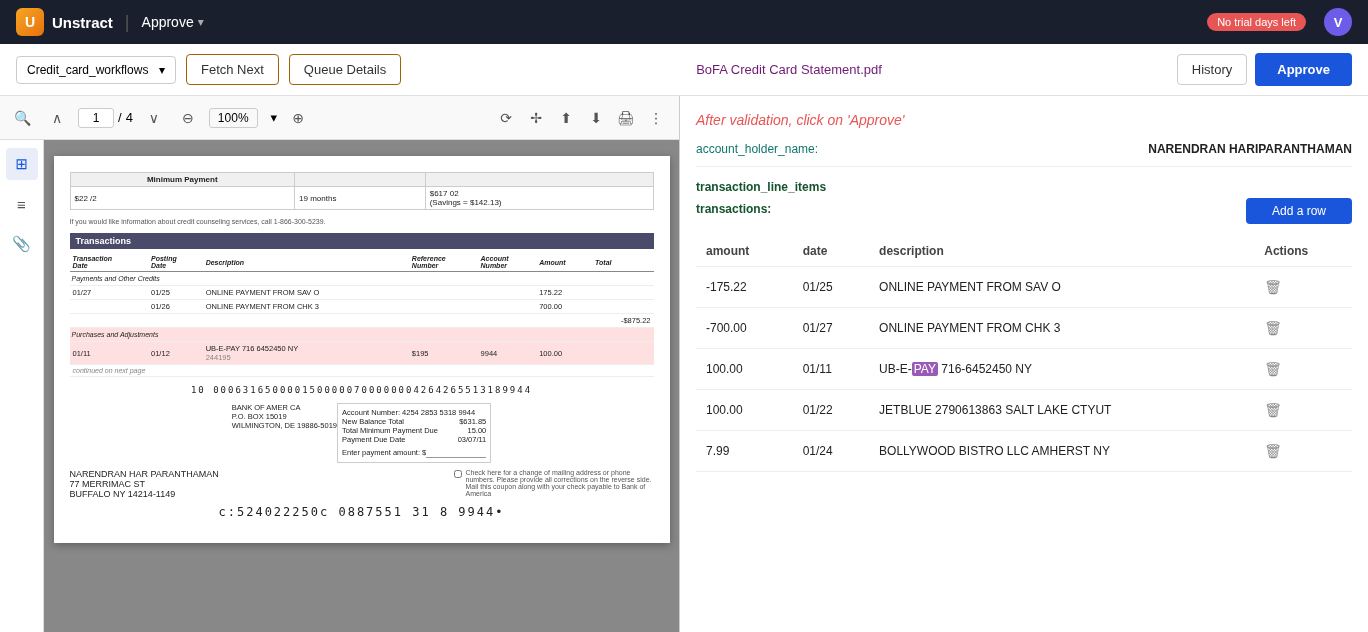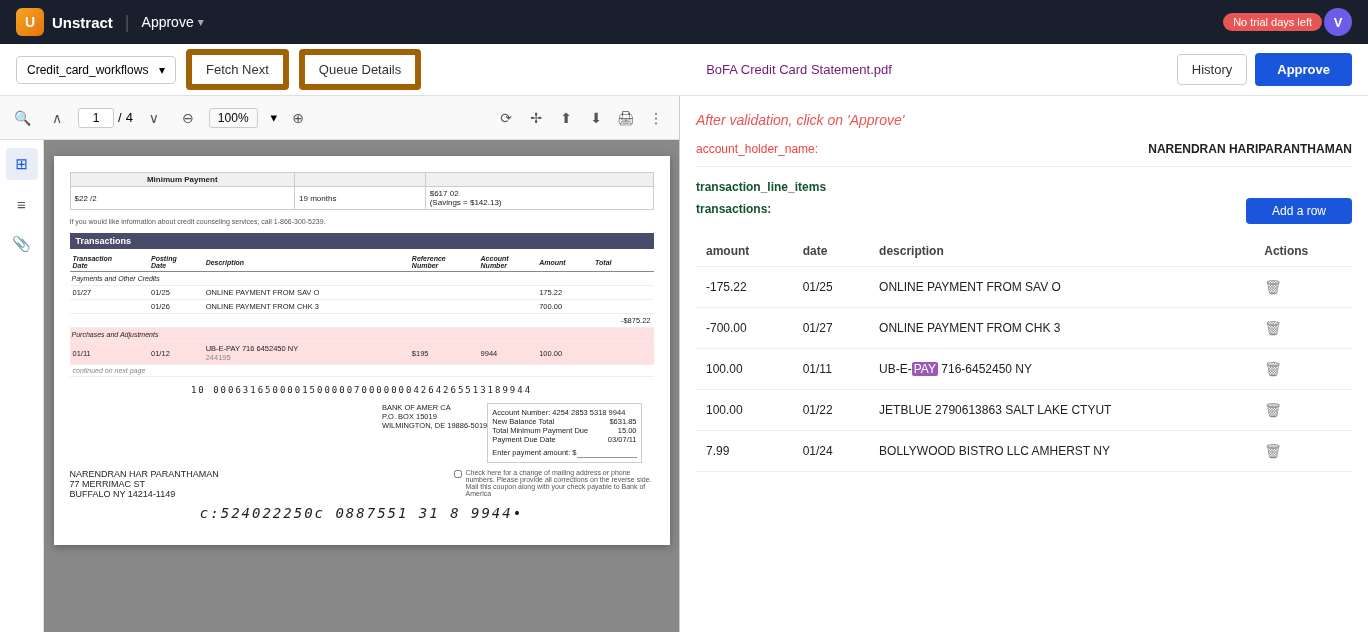--- a/index.html
+++ b/index.html
@@ -14,21 +14,21 @@
       padding: 0 16px;
       gap: 12px;
       justify-content: space-between;
     }
     .nav-left { display: flex; align-items: center; gap: 12px; }
     .logo-area { display: flex; align-items: center; gap: 8px; color: white; font-weight: 600; font-size: 15px; }
     .logo-icon { width: 28px; height: 28px; background: linear-gradient(135deg, #f5a623, #e8720c); border-radius: 6px; display: flex; align-items: center; justify-content: center; color: white; font-weight: 900; font-size: 14px; }
     .nav-divider { color: #555; font-size: 18px; }
     .nav-workflow { display: flex; align-items: center; gap: 4px; color: white; font-size: 14px; }
     .nav-chevron { color: #aaa; font-size: 12px; }
-    .nav-right { display: flex; align-items: center; gap: 2px; }
+    .nav-right { display: flex; align-items: center; gap: 18px; }
     .trial-badge { background: #e85555; color: white; font-size: 11px; padding: 3px 10px; border-radius: 12px; font-weight: 500; }
     .user-avatar { width: 28px; height: 28px; background: #6c5ce7; border-radius: 50%; display: flex; align-items: center; justify-content: center; color: white; font-weight: 700; font-size: 13px; }
 
     
     .toolbar {
       background: white;
       height: 52px;
       display: flex;
       align-items: center;
       padding: 0 16px;
@@ -40,21 +40,21 @@
       align-items: center;
       border: 1px solid #ccc;
       border-radius: 4px;
       padding: 6px 10px;
       background: white;
       font-size: 12px;
       cursor: pointer;
       min-width: 160px;
     }
     .toolbar-btn {
-      border: 6px solid #a16207;
+      border: 1px solid #a16207;
       border-radius: 4px;
       padding: 7px 14px;
       background: white;
       font-size: 13px;
       cursor: pointer;
       color: #333;
     }
     .toolbar-center { flex: 1; display: flex; justify-content: center; align-items: center; font-size: 13px; font-weight: 500; color: #701a75; }
     .toolbar-right { display: flex; align-items: center; gap: 8px; }
     .history-btn {
@@ -136,21 +136,21 @@
     }
     .doc-table { width: 100%; border-collapse: collapse; font-size: 8px; margin-bottom: 8px; }
     .doc-table td, .doc-table th { border: 1px solid #ccc; padding: 2px 4px; }
     .doc-table th { background: #f0f0f0; text-align: center; }
     .doc-section-header { background: #4a4a6a; color: white; padding: 3px 6px; font-size: 9px; font-weight: 600; margin-bottom: 4px; }
     .doc-row-highlight { background: #ffe0e0; }
     .doc-transactions-table { width: 100%; border-collapse: collapse; font-size: 7.5px; }
     .doc-transactions-table th { border-bottom: 1px solid #888; padding: 2px 3px; text-align: left; font-style: italic; font-size: 7px; }
     .doc-transactions-table td { padding: 2px 3px; border-bottom: 1px solid #eee; }
     .barcode-line { font-family: monospace; font-size: 9px; text-align: center; margin: 8px 0; letter-spacing: 2px; }
-    .bank-info { display: flex; justify-content: flex-end; font-size: 7.5px; margin: 6px 12px; }
+    .bank-info { display: flex; justify-content: center; font-size: 7.5px; margin: 6px 0; }
     .payment-box { border: 1px solid #ccc; padding: 4px; font-size: 7.5px; }
     .payment-row { display: flex; justify-content: space-between; }
 
     
     .right-panel {
       flex: 1;
       background: white;
       overflow-y: auto;
       padding: 16px;
     }
@@ -161,21 +161,21 @@
       margin-bottom: 14px;
       font-weight: 500;
     }
     .field-row {
       display: flex;
       align-items: center;
       margin-bottom: 12px;
       padding-bottom: 10px;
       border-bottom: 1px solid #eee;
     }
-    .field-label { font-size: 12px; color: #ef4444; font-weight: 500; min-width: 160px; }
+    .field-label { font-size: 12px; color: #0f766e; font-weight: 500; min-width: 160px; }
     .field-value { font-size: 12px; color: #222; font-weight: 600; margin-left: auto; text-align: center; }
     .section-label { font-size: 12px; color: #14532d; font-weight: 600; margin-bottom: 4px; }
     .section-header-row { display: flex; align-items: center; justify-content: space-between; margin-bottom: 12px; }
     .add-row-btn {
       background: #1a56db;
       color: white;
       border: none;
       border-radius: 4px;
       padding: 6px 26px;
       font-size: 12px;
@@ -391,21 +391,21 @@
               <div>BUFFALO NY 14214-1149</div>
             </div>
             <div style="max-width:200px; font-size:7px; color:#555;">
               <div style="display:flex; align-items:flex-start; gap:4px;">
                 <input type="checkbox" style="width: 8px; height: 8px; margin-top: 1px;">
                 <span>Check here for a change of mailing address or phone numbers. Please provide all corrections on the reverse side. Mail this coupon along with your check payable to Bank of America</span>
               </div>
             </div>
           </div>
 
-          <div class="barcode-line" style="margin-top:6px; font-size:14px;font-style:italic;">c:524022250c   0887551 31 8 9944•</div>
+          <div class="barcode-line" style="margin-top:6px; font-size:12px;">c:524022250c   0887551 31 8 9944•</div>
         </div>
       </div>
     </div>
   </div>
 
   <div class="right-panel">
     <div class="validation-msg">After validation, click on 'Approve'</div>
 
     <div class="field-row">
       <span class="field-label">account_holder_name:</span>

